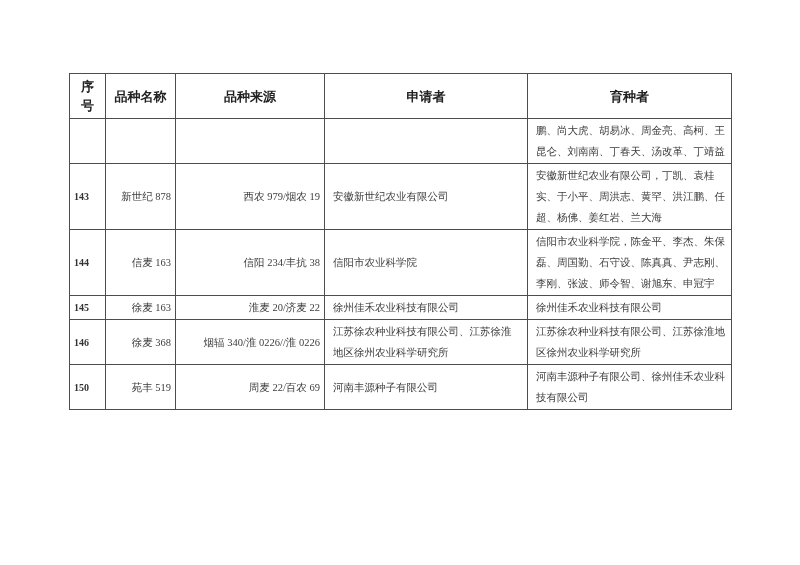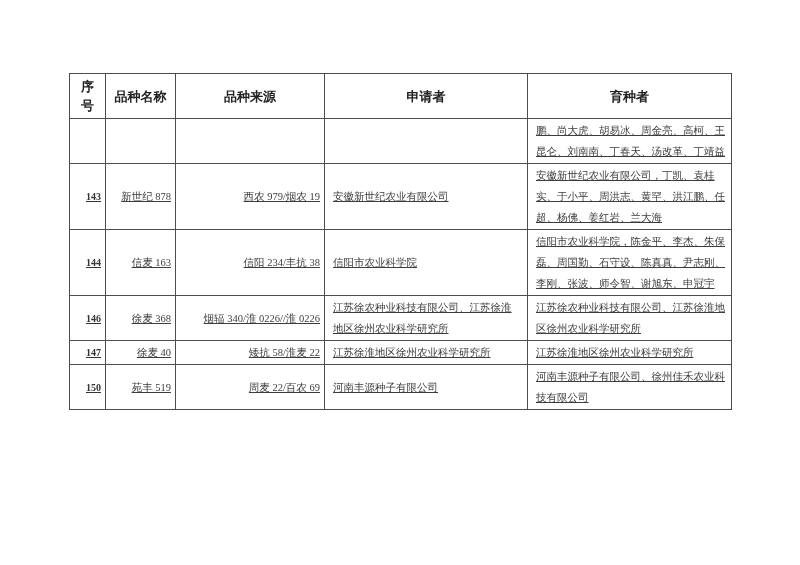--- a/index.html
+++ b/index.html
@@ -40,24 +40,23 @@
   }
   .variety-table th.h-index {
     white-space: pre-line; 
   }
   .variety-table td {
     font-size: 10.5px;
     line-height: 21px;
     vertical-align: middle;
     padding: 1px 4px;
     color: #3d3d3d;
-    text-decoration: underline;
   }
   td.c-index {
-    text-align: right;
+    text-align: left;
     font-weight: bold;
     font-size: 10px;
     color: #333333;
   }
   td.c-name,
   td.c-source {
     text-align: right;
   }
   td.c-applicant,
   td.c-breeder {
@@ -106,36 +105,36 @@
   </tr>
 
   <tr>
     <td class="c-index">144</td>
     <td class="c-name">信麦 163</td>
     <td class="c-source">信阳 234/丰抗 38</td>
     <td class="c-applicant">信阳市农业科学院</td>
     <td class="c-breeder">信阳市农业科学院，陈金平、李杰、朱保磊、周国勤、石守设、陈真真、尹志刚、李刚、张波、师令智、谢旭东、申冠宇</td>
   </tr>
 
+  <tr>
+    <td class="c-index">145</td>
+    <td class="c-name">徐麦 163</td>
+    <td class="c-source">淮麦 20/济麦 22</td>
+    <td class="c-applicant">徐州佳禾农业科技有限公司</td>
+    <td class="c-breeder">徐州佳禾农业科技有限公司</td>
+  </tr>
 
   <tr>
     <td class="c-index">146</td>
     <td class="c-name">徐麦 368</td>
     <td class="c-source">烟辐 340/淮 0226//淮 0226</td>
     <td class="c-applicant">江苏徐农种业科技有限公司、江苏徐淮地区徐州农业科学研究所</td>
     <td class="c-breeder">江苏徐农种业科技有限公司、江苏徐淮地区徐州农业科学研究所</td>
   </tr>
 
-  <tr>
-    <td class="c-index">147</td>
-    <td class="c-name">徐麦 40</td>
-    <td class="c-source">矮抗 58/淮麦 22</td>
-    <td class="c-applicant">江苏徐淮地区徐州农业科学研究所</td>
-    <td class="c-breeder">江苏徐淮地区徐州农业科学研究所</td>
-  </tr>
 
 
 
   <tr>
     <td class="c-index">150</td>
     <td class="c-name">苑丰 519</td>
     <td class="c-source">周麦 22/百农 69</td>
     <td class="c-applicant">河南丰源种子有限公司</td>
     <td class="c-breeder">河南丰源种子有限公司、徐州佳禾农业科技有限公司</td>
   </tr>

